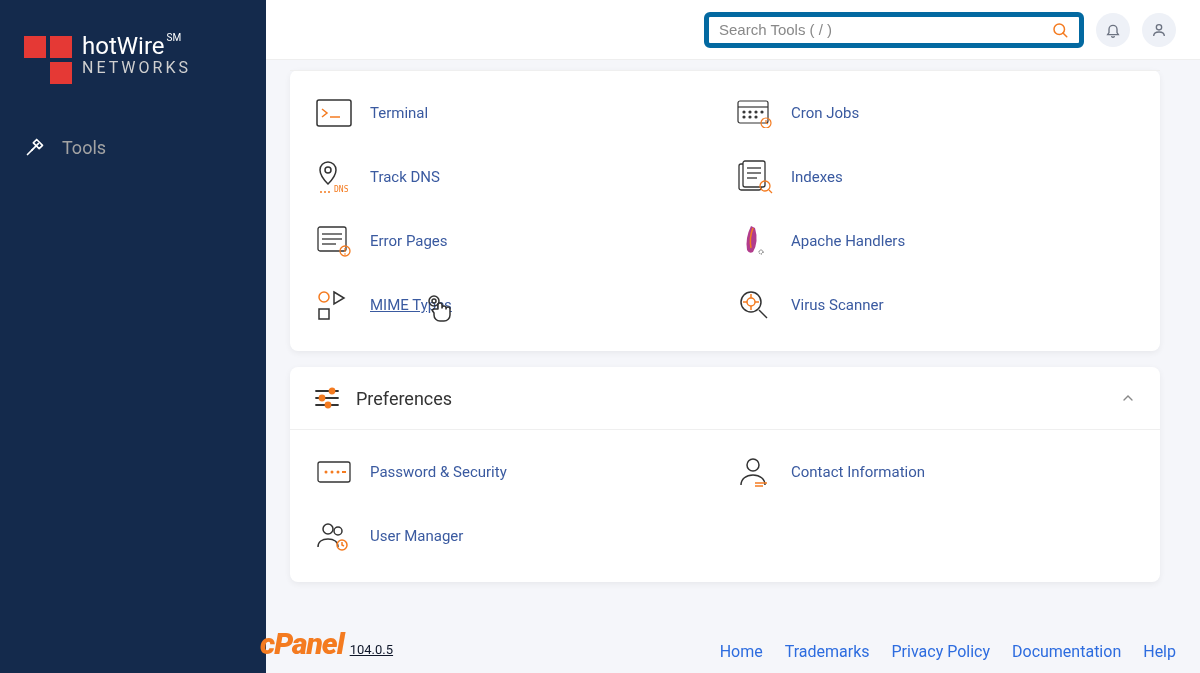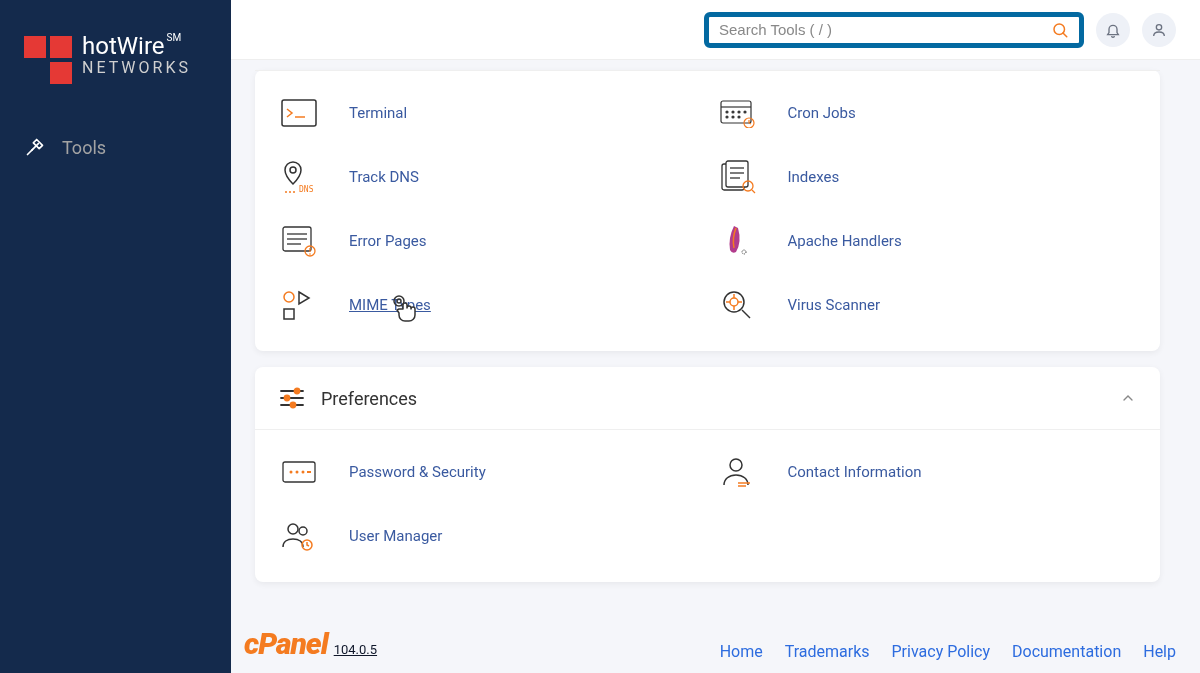--- a/index.html
+++ b/index.html
@@ -1,18 +1,18 @@
 <!DOCTYPE html>
 <html><head>
 <meta charset="utf-8">
 <style>
   * { box-sizing: border-box; margin: 0; padding: 0; }
   body { font-family: -apple-system, BlinkMacSystemFont, "Segoe UI", Roboto, sans-serif; background: #f5f6fa; width: 1200px; height: 673px; overflow: hidden; }
   .layout { display: flex; height: 673px; }
-  .sidebar { width: 231px; background: #142a4c; color: #fff; padding-top: 32px; }
+  .sidebar { width: 266px; background: #142a4c; color: #fff; padding-top: 32px; }
   .logo { padding: 0 24px 40px; }
   .logo-row { display: flex; align-items: flex-start; gap: 10px; }
   .logo-squares { display: grid; grid-template-columns: 22px 22px; grid-template-rows: 22px 22px; gap: 4px; margin-top:4px; }
   .sq { background: #e53935; width: 22px; height: 22px; }
   .sq.empty { background: transparent; }
   .logo-text .hw { font-size: 24px; font-weight: 400; color:#fff; letter-spacing:0px; }
   .logo-text .sm { font-size:10px; vertical-align: top; margin-left:2px; }
   .logo-text .nw { font-size: 16px; letter-spacing: 3px; color:#d0d0d0; margin-top:-2px; }
   .nav-item { display: flex; align-items: center; gap: 16px; padding: 12px 24px; color:#a3a3a3; font-size:18px; cursor:pointer; }
   .nav-item .icon { width:22px; height:22px; display:flex; align-items:center; justify-content:center; }
@@ -23,23 +23,23 @@
   .search input::placeholder { color:#888; }
   .circ-btn { width:34px; height:34px; border-radius:50%; background:#eef1f7; display:flex; align-items:center; justify-content:center; cursor:pointer; color:#747a8a; }
   .content { flex:1; overflow-y:auto; padding: 10px 20px 0 20px; }
   .panel { background:#fff; border-radius:8px; box-shadow:0 2px 6px rgba(0,0,0,.06); margin:0 20px 16px 4px; }
   .panel-header { display:flex; align-items:center; padding:20px 24px; font-size:18px; color:#333; }
   .panel-header .phicon { margin-right:16px; }
   .panel-header .chev { margin-left:auto; cursor:pointer; color:#888; }
   .panel-body { border-top:1px solid #efefef; padding: 20px 24px 24px; display:grid; grid-template-columns: 1fr 1fr; row-gap:20px; column-gap:20px; }
   .tile { display:flex; align-items:center; gap:16px; cursor:pointer; height:44px; }
   .tile .ticon { width:40px; height:40px; display:flex; align-items:center; justify-content:center; flex-shrink:0; }
-  .tile .tlabel { color:#3a5aa0; font-size:15px;margin-left:14px; }
+  .tile .tlabel { color:#3a5aa0; font-size:15px; }
   .tile.hover .tlabel { text-decoration: underline; color:#3a5aa0; }
-  .footer { position:absolute; bottom:12px; left:244px; right:24px; display:flex; align-items:flex-end; justify-content:space-between; }
+  .footer { position:absolute; bottom:12px; left:260px; right:24px; display:flex; align-items:flex-end; justify-content:space-between; }
   .cp { display:flex; align-items:baseline; gap:6px; }
   .cp-logo { font-weight:900; font-size:30px; color:#f47b20; font-style:italic; letter-spacing:-1px; }
   .cp-ver { font-size:13px; color:#0f172a;text-decoration:underline; }
   .footer-links { display:flex; gap:22px; }
   .footer-links a { color:#2d6cdf; text-decoration:none; font-size:16px; cursor:pointer; }
   
   .cursor-hand { position:relative; }
   .cursor-hand::after { content:""; position:absolute; right:-28px; top:4px; width:26px; height:28px; background: none; }
   svg { display:block; }
 </style>

